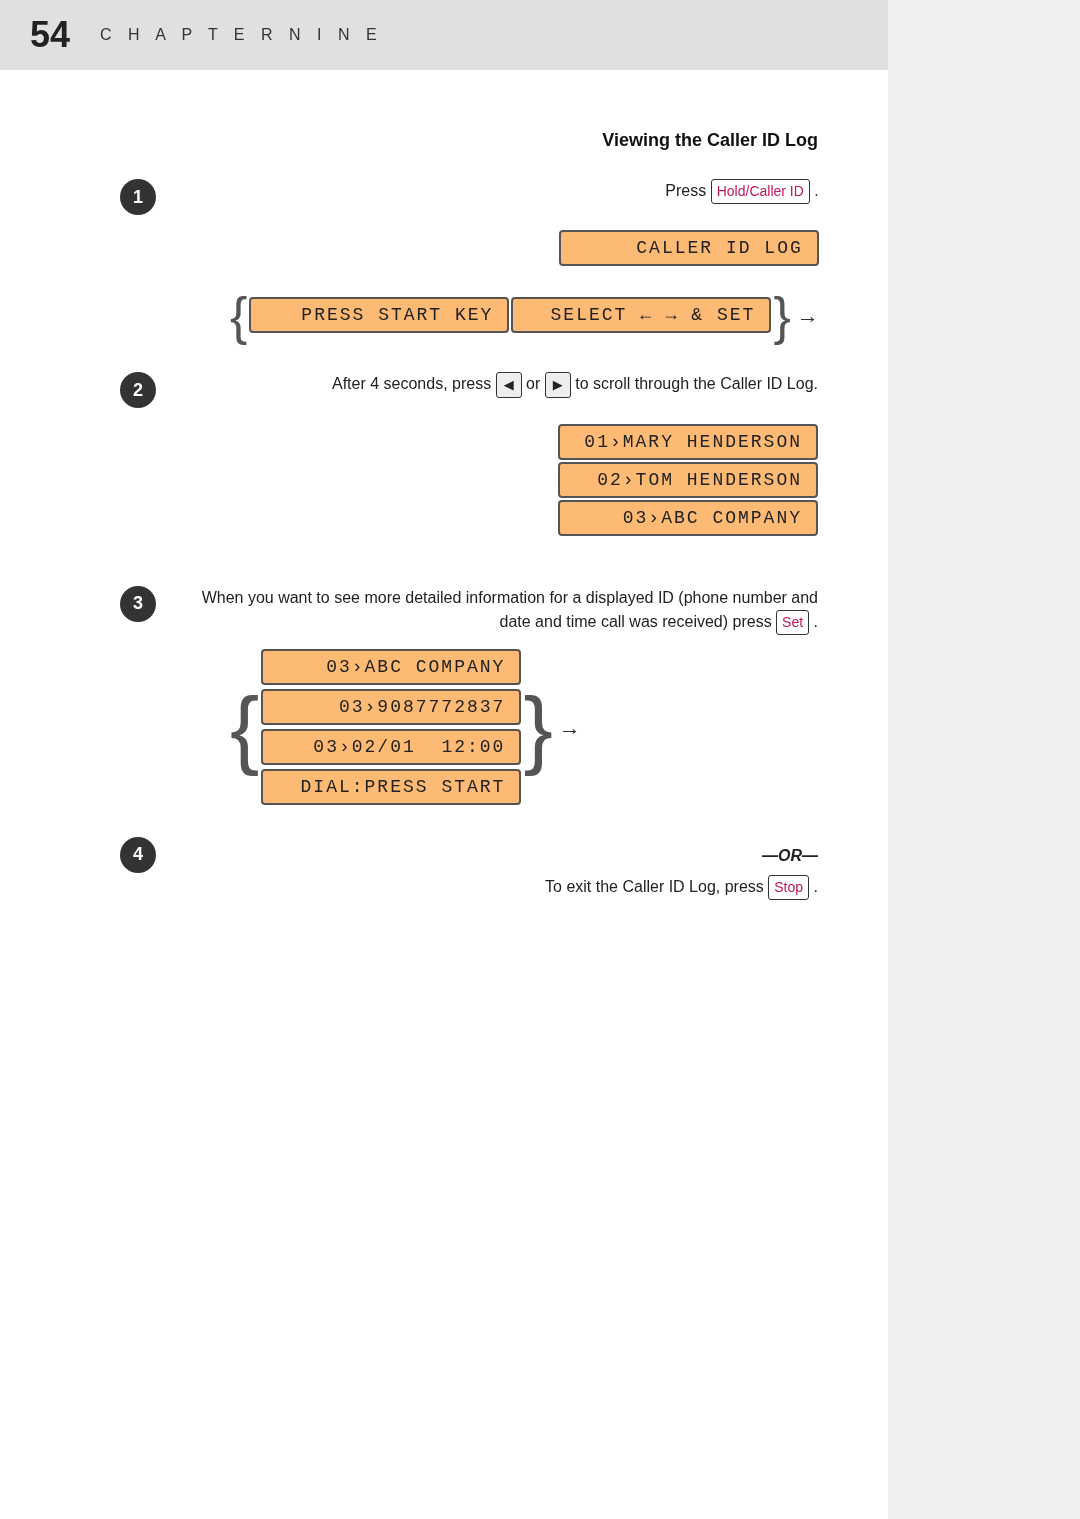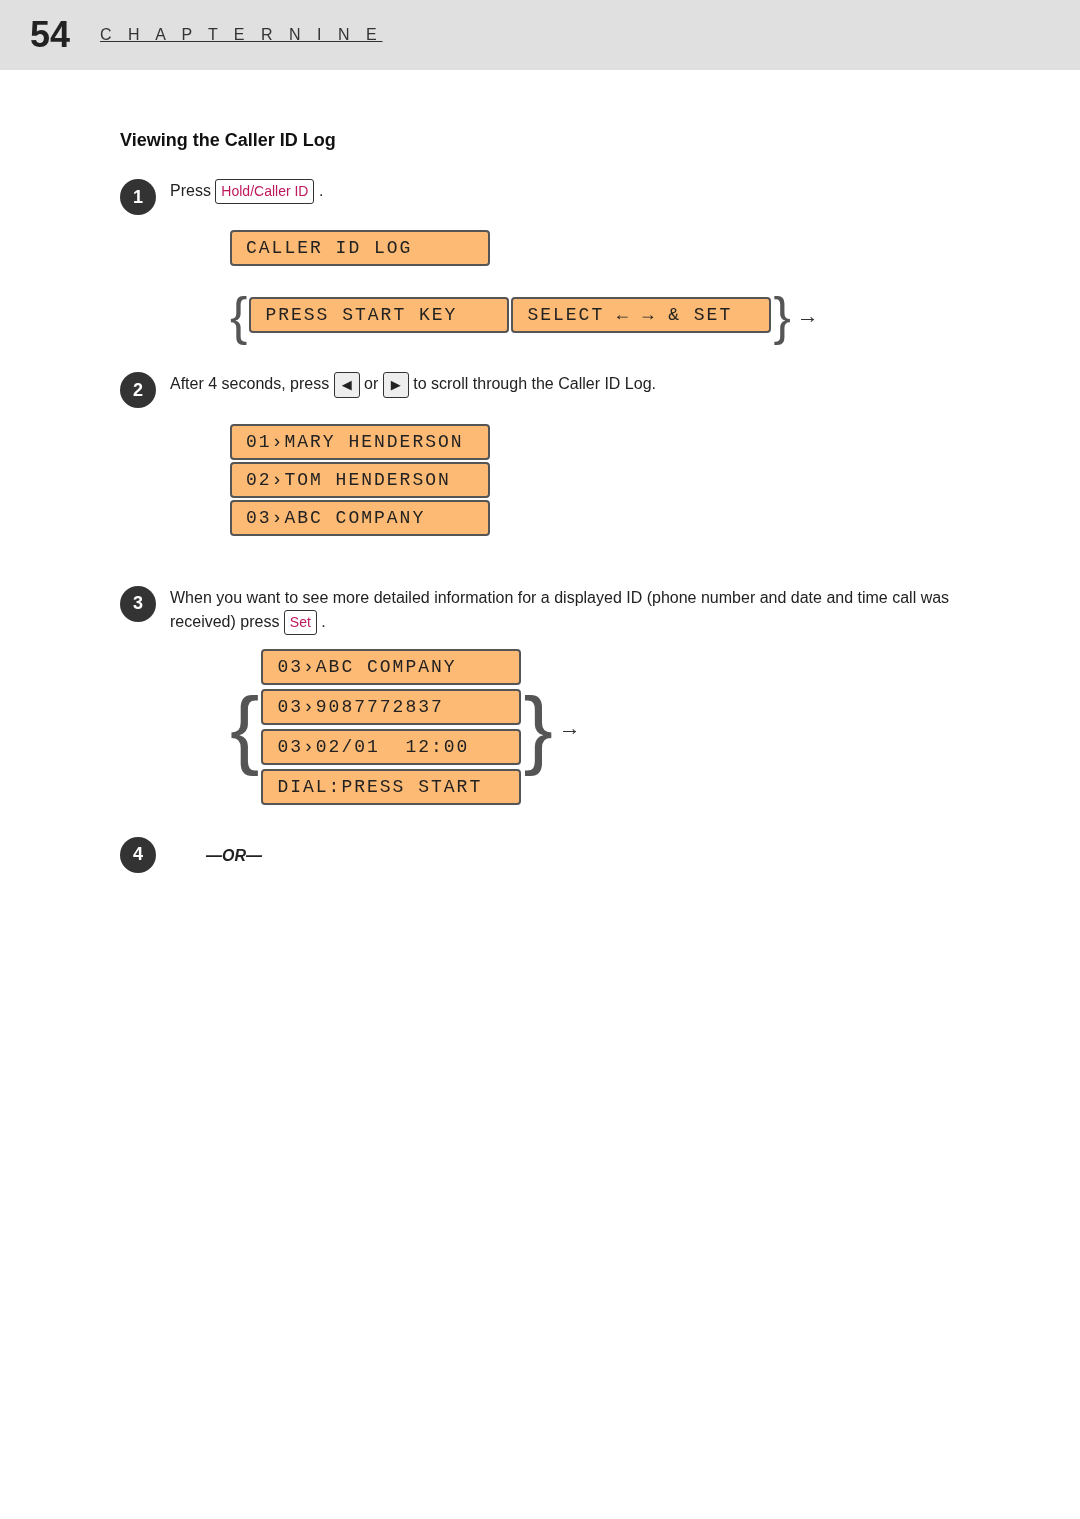--- a/index.html
+++ b/index.html
@@ -6,21 +6,21 @@
 
     body {
       width: 1080px;
       min-height: 1519px;
       background: #f0f0f0;
       font-family: Arial, Helvetica, sans-serif;
       position: relative;
     }
 
     .page {
-      width: 1080px;
+      width: 888px;
       min-height: 1519px;
       background: #ffffff;
       position: relative;
     }
 
     
     .header-bar {
       width: 100%;
       background: #e0e0e0;
       height: 70px;
@@ -36,26 +36,26 @@
       margin-right: 30px;
       font-family: Arial, Helvetica, sans-serif;
     }
 
     .chapter-title {
       font-size: 16px;
       letter-spacing: 6px;
       color: #333;
       font-family: Arial, Helvetica, sans-serif;
       font-weight: normal;
-      text-decoration: underline;
     }
 
     
     .content {
-      padding: 60px 100px 60px 120px;
+      padding: 60px 70px 60px 120px;
+      text-align: right;
     }
 
     .section-title {
       font-size: 18px;
       font-weight: bold;
       margin-bottom: 28px;
       color: #111;
     }
 
     
@@ -238,17 +238,22 @@
           <span style="font-size:88px; color:#555; font-weight:200; line-height:1; margin-left:2px;">}</span>
           <span style="font-size:22px; margin-left:6px; color:#333;">→</span>
         </div>
       </div>
     </div>
 
     <div class="step">
       <div class="step-number">4</div>
       <div class="step-content">
         <div class="or-divider">—OR—</div>
+        <div class="exit-text">
+          <span>To exit the Caller ID Log, press </span>
+          <span class="key-btn">Stop</span>
+          <span>.</span>
+        </div>
       </div>
     </div>
 
   </div>
 </div>
 
 </body></html>

